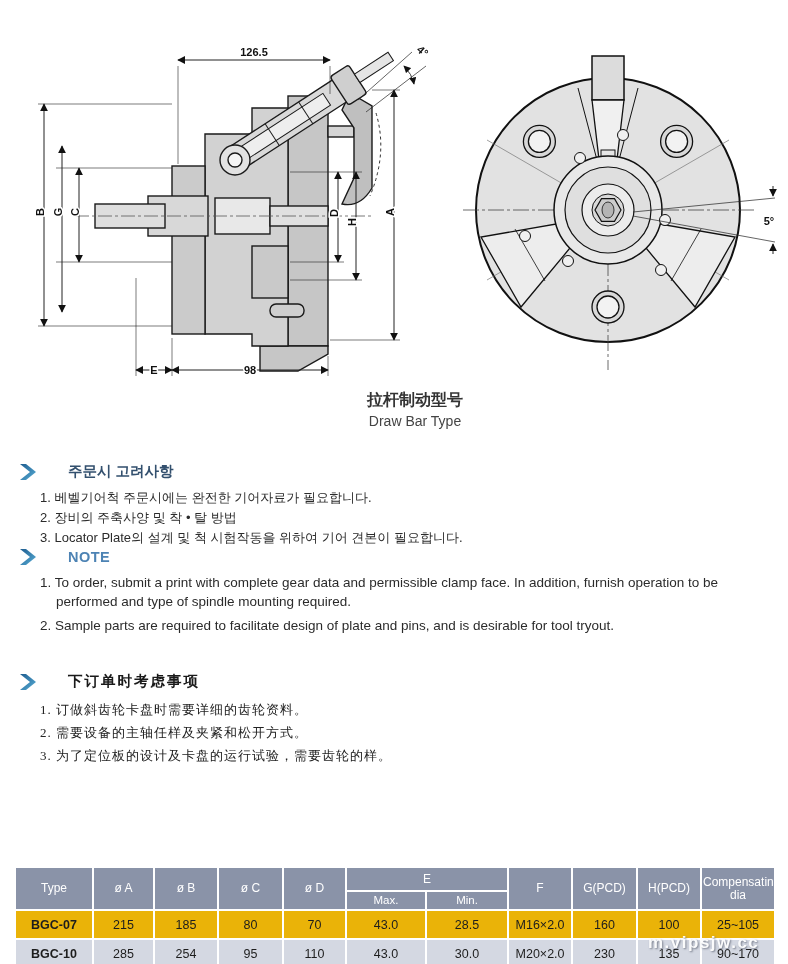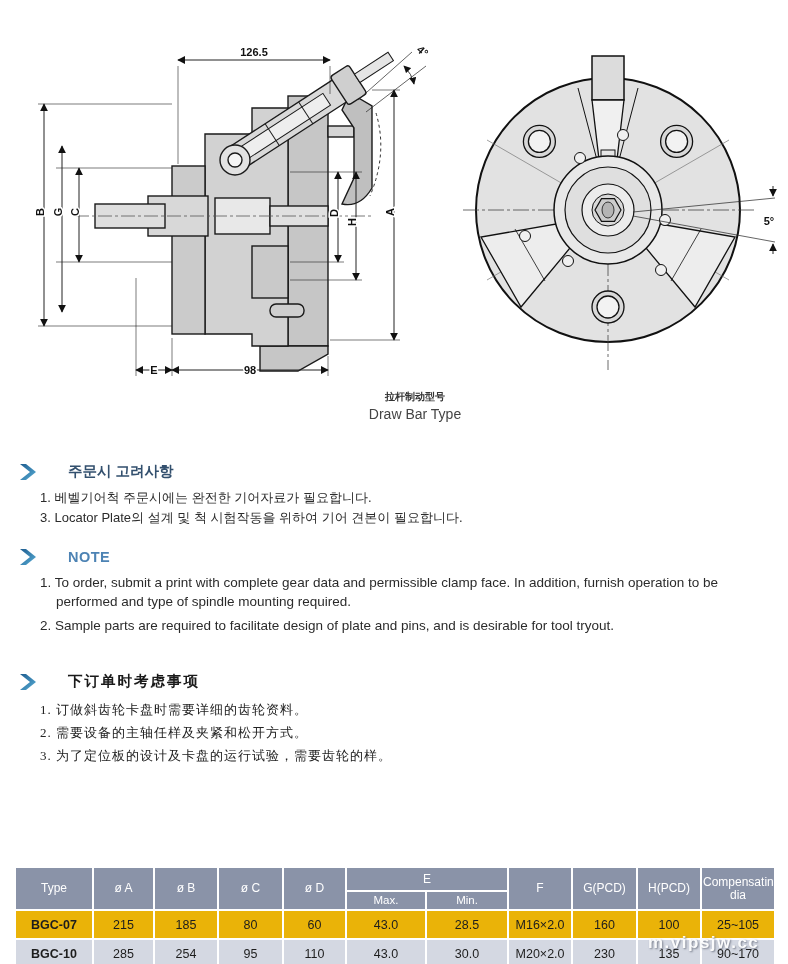--- a/index.html
+++ b/index.html
@@ -3,21 +3,21 @@
 <meta charset="utf-8">
 <style>
   html,body{margin:0;padding:0;background:#fff;}
   #page{position:relative;width:788px;height:964px;background:#ffffff;overflow:hidden;
         font-family:"Liberation Sans",sans-serif;color:#222;}
   
   #drawings{position:absolute;top:0;left:0;width:788px;height:455px;}
   #side-view{position:absolute;left:20px;top:38px;}
   #front-view{position:absolute;left:443px;top:50px;}
   #caption{position:absolute;left:280px;top:390px;width:270px;text-align:center;}
-  #caption .zh{font-size:10px;font-weight:600;color:#333;font-family:Liberation Sans, sans-serif;}
+  #caption .zh{font-size:16px;font-weight:600;color:#333;font-family:Liberation Sans, sans-serif;}
   #caption .en{font-size:14px;color:#444;margin-top:2px;}
   
   .section{position:absolute;left:18px;right:20px;}
   #sec-kr{top:462px;}
   #sec-note{top:548px;}
   #sec-cn{top:672px;}
   .sec-head{display:flex;align-items:center;gap:8px;}
   .arrow-icon{flex:0 0 auto;}
   .sec-title{font-size:14.5px;font-weight:bold;margin-left:22px;}
   #sec-kr .sec-title{color:#33506e;}
@@ -203,20 +203,21 @@
 
   <div class="section" id="sec-kr">
     <div class="sec-head">
       <svg class="arrow-icon" width="20" height="18" viewBox="0 0 20 18">
         <path d="M2 1 L8 1 L18 9 L8 17 L2 17 L12 9 Z" fill="url(#arrow-grad)"></path>
       </svg>
       <span class="sec-title">주문시 고려사항</span>
     </div>
     <div class="items">
       <div class="item">1. 베벨기어척 주문시에는 완전한 기어자료가 필요합니다.</div>
+      <div class="item">2. 장비의 주축사양 및 착 • 탈 방법</div>
       <div class="item">3. Locator Plate의 설계 및 척 시험작동을 위하여 기어 견본이 필요합니다.</div>
     </div>
   </div>
 
   <div class="section" id="sec-note">
     <div class="sec-head">
       <svg class="arrow-icon" width="20" height="18" viewBox="0 0 20 18">
         <path d="M2 1 L8 1 L18 9 L8 17 L2 17 L12 9 Z" fill="url(#arrow-grad)"></path>
       </svg>
       <span class="sec-title">NOTE</span>
@@ -271,21 +272,21 @@
       </tr>
       <tr class="hrow2">
         <th>Max.</th>
         <th>Min.</th>
       </tr>
       <tr class="r0">
         <td class="type">BGC-07</td>
         <td>215</td>
         <td>185</td>
         <td>80</td>
-        <td>60</td>
+        <td>70</td>
         <td>43.0</td>
         <td>28.5</td>
         <td>M16×2.0</td>
         <td>160</td>
         <td>100</td>
         <td>25~105</td>
       </tr>
       <tr class="r1">
         <td class="type">BGC-10</td>
         <td>285</td>

